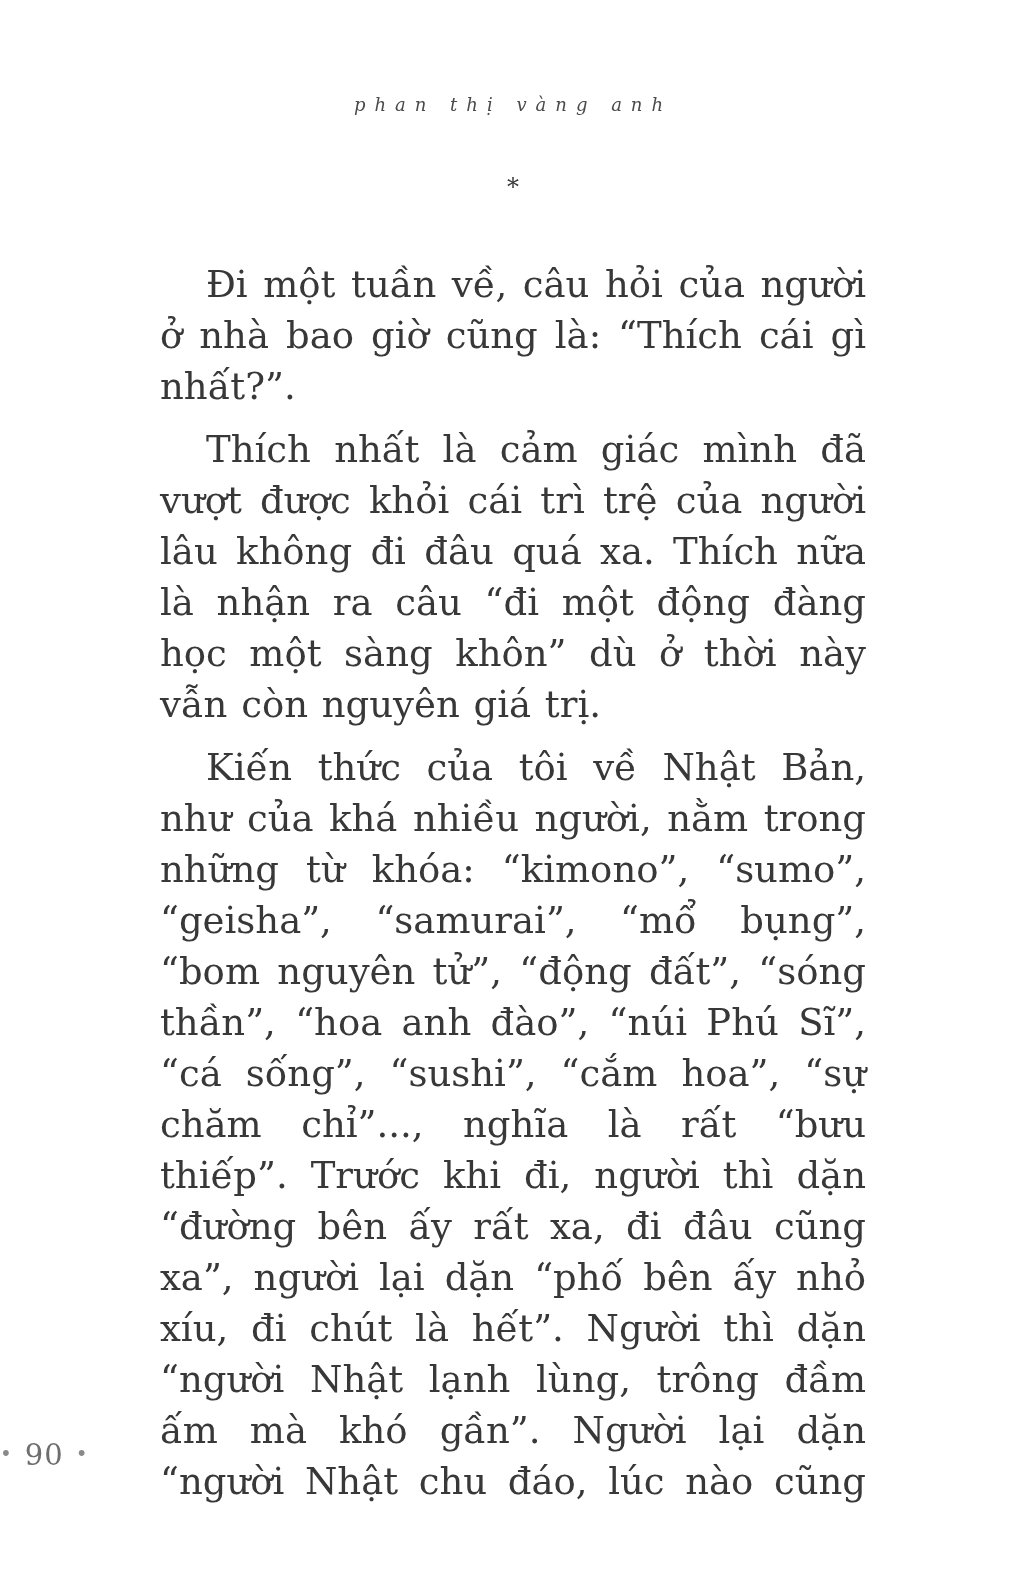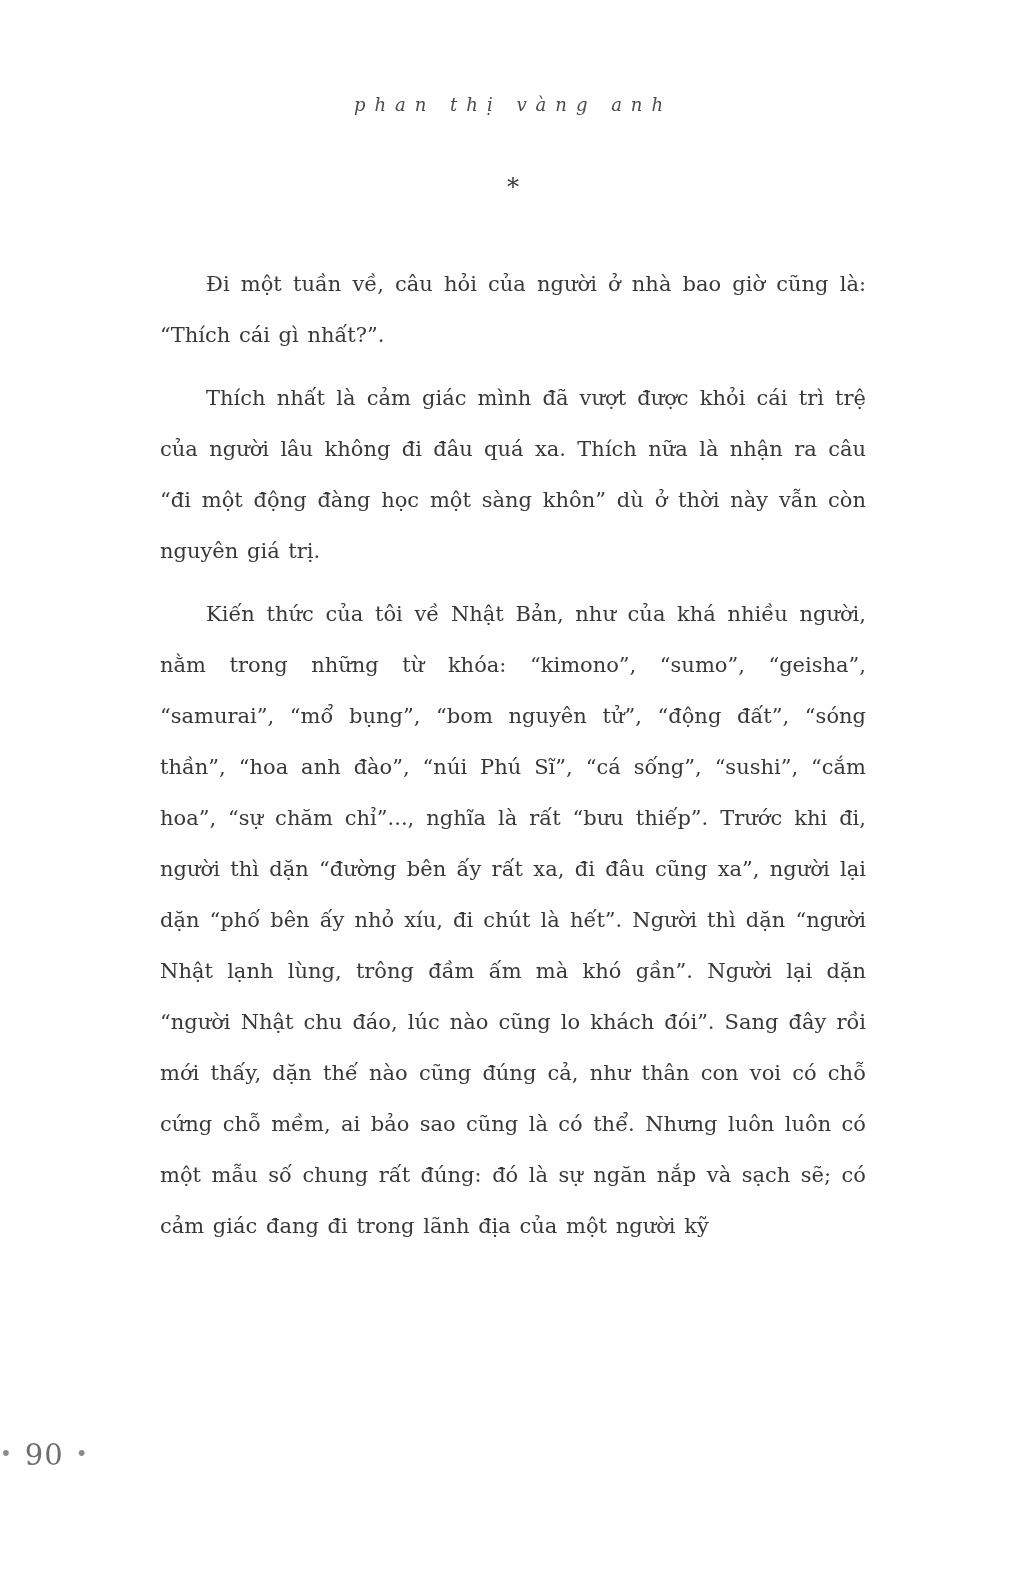--- a/index.html
+++ b/index.html
@@ -32,21 +32,21 @@
     text-align: center;
     margin-top: 60px;
     font-size: 24px;
     line-height: 24px;
     color: #383838;
   }
   .content {
     margin-top: 60px;
   }
   .para {
-    font-size: 21px;
+    font-size: 37px;
     line-height: 51px;
     text-align: justify;
     text-indent: 46px;
     margin: 0 0 12px 0;
     word-spacing: 2px;
   }
   .footer {
     position: absolute;
     left: 0;
     right: 0;

